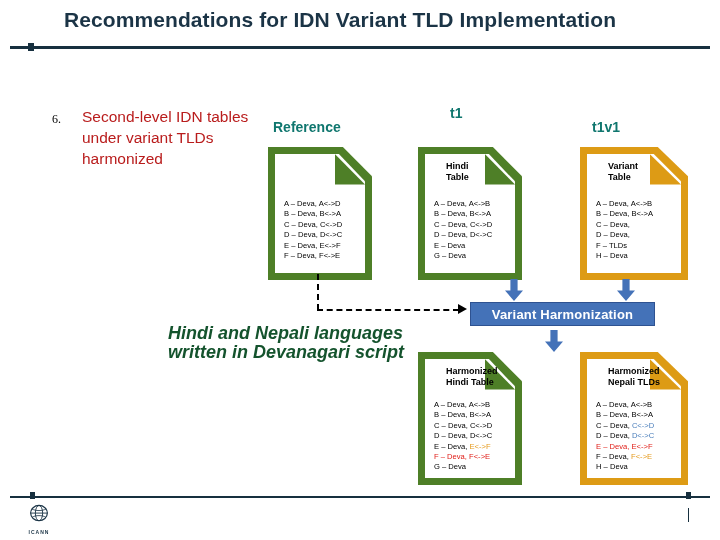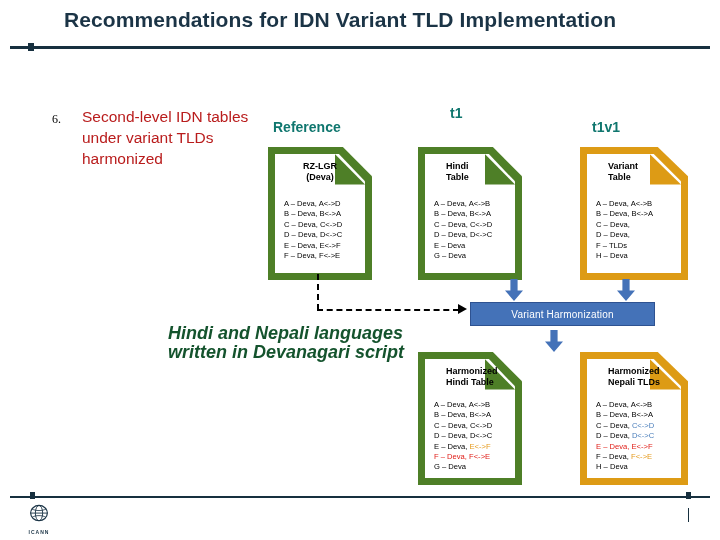--- a/index.html
+++ b/index.html
@@ -157,22 +157,22 @@
   .harm-box {
     position: absolute;
     left: 470px;
     top: 302px;
     width: 185px;
     height: 24px;
     background: #4472b8;
     border: 1px solid #2e5291;
     box-sizing: border-box;
     color: #ffffff;
-    font-size: 10px;
-    font-weight: normal;
+    font-size: 13px;
+    font-weight: bold;
     display: flex;
     align-items: center;
     justify-content: center;
     letter-spacing: 0.2px;
   }
 
   
   .arrow-down {
     position: absolute;
     width: 18px;
@@ -274,24 +274,20 @@
 <div class="caption-italic">Hindi and Nepali languages written in Devanagari script</div>
 
 <div class="col-head c1">Reference</div>
 <div class="col-head c2">t1</div>
 <div class="col-head c3">t1v1</div>
 
 <div class="doc" style="left:268px; top:147px; width:104px; height:133px; --accent:#4e7f27;">
   <div class="page"></div>
   <div class="inner"></div>
   <div class="fold"></div>
-  <div class="doc-title">
-    <div>RZ-LGR</div>
-    <div>(Deva)</div>
-  </div>
   <div class="doc-rows" style="top:52px;">
       <div class="doc-row"><span>A – Deva,</span><span class="vpart" style="color: rgb(0, 0, 0);"> A&lt;-&gt;D</span></div>
       <div class="doc-row"><span>B – Deva,</span><span class="vpart" style="color: rgb(0, 0, 0);"> B&lt;-&gt;A</span></div>
       <div class="doc-row"><span>C – Deva,</span><span class="vpart" style="color: rgb(0, 0, 0);"> C&lt;-&gt;D</span></div>
       <div class="doc-row"><span>D – Deva,</span><span class="vpart" style="color: rgb(0, 0, 0);"> D&lt;-&gt;C</span></div>
       <div class="doc-row"><span>E – Deva,</span><span class="vpart" style="color: rgb(0, 0, 0);"> E&lt;-&gt;F</span></div>
       <div class="doc-row"><span>F – Deva,</span><span class="vpart" style="color: rgb(0, 0, 0);"> F&lt;-&gt;E</span></div>
     </div>
 </div>
 

